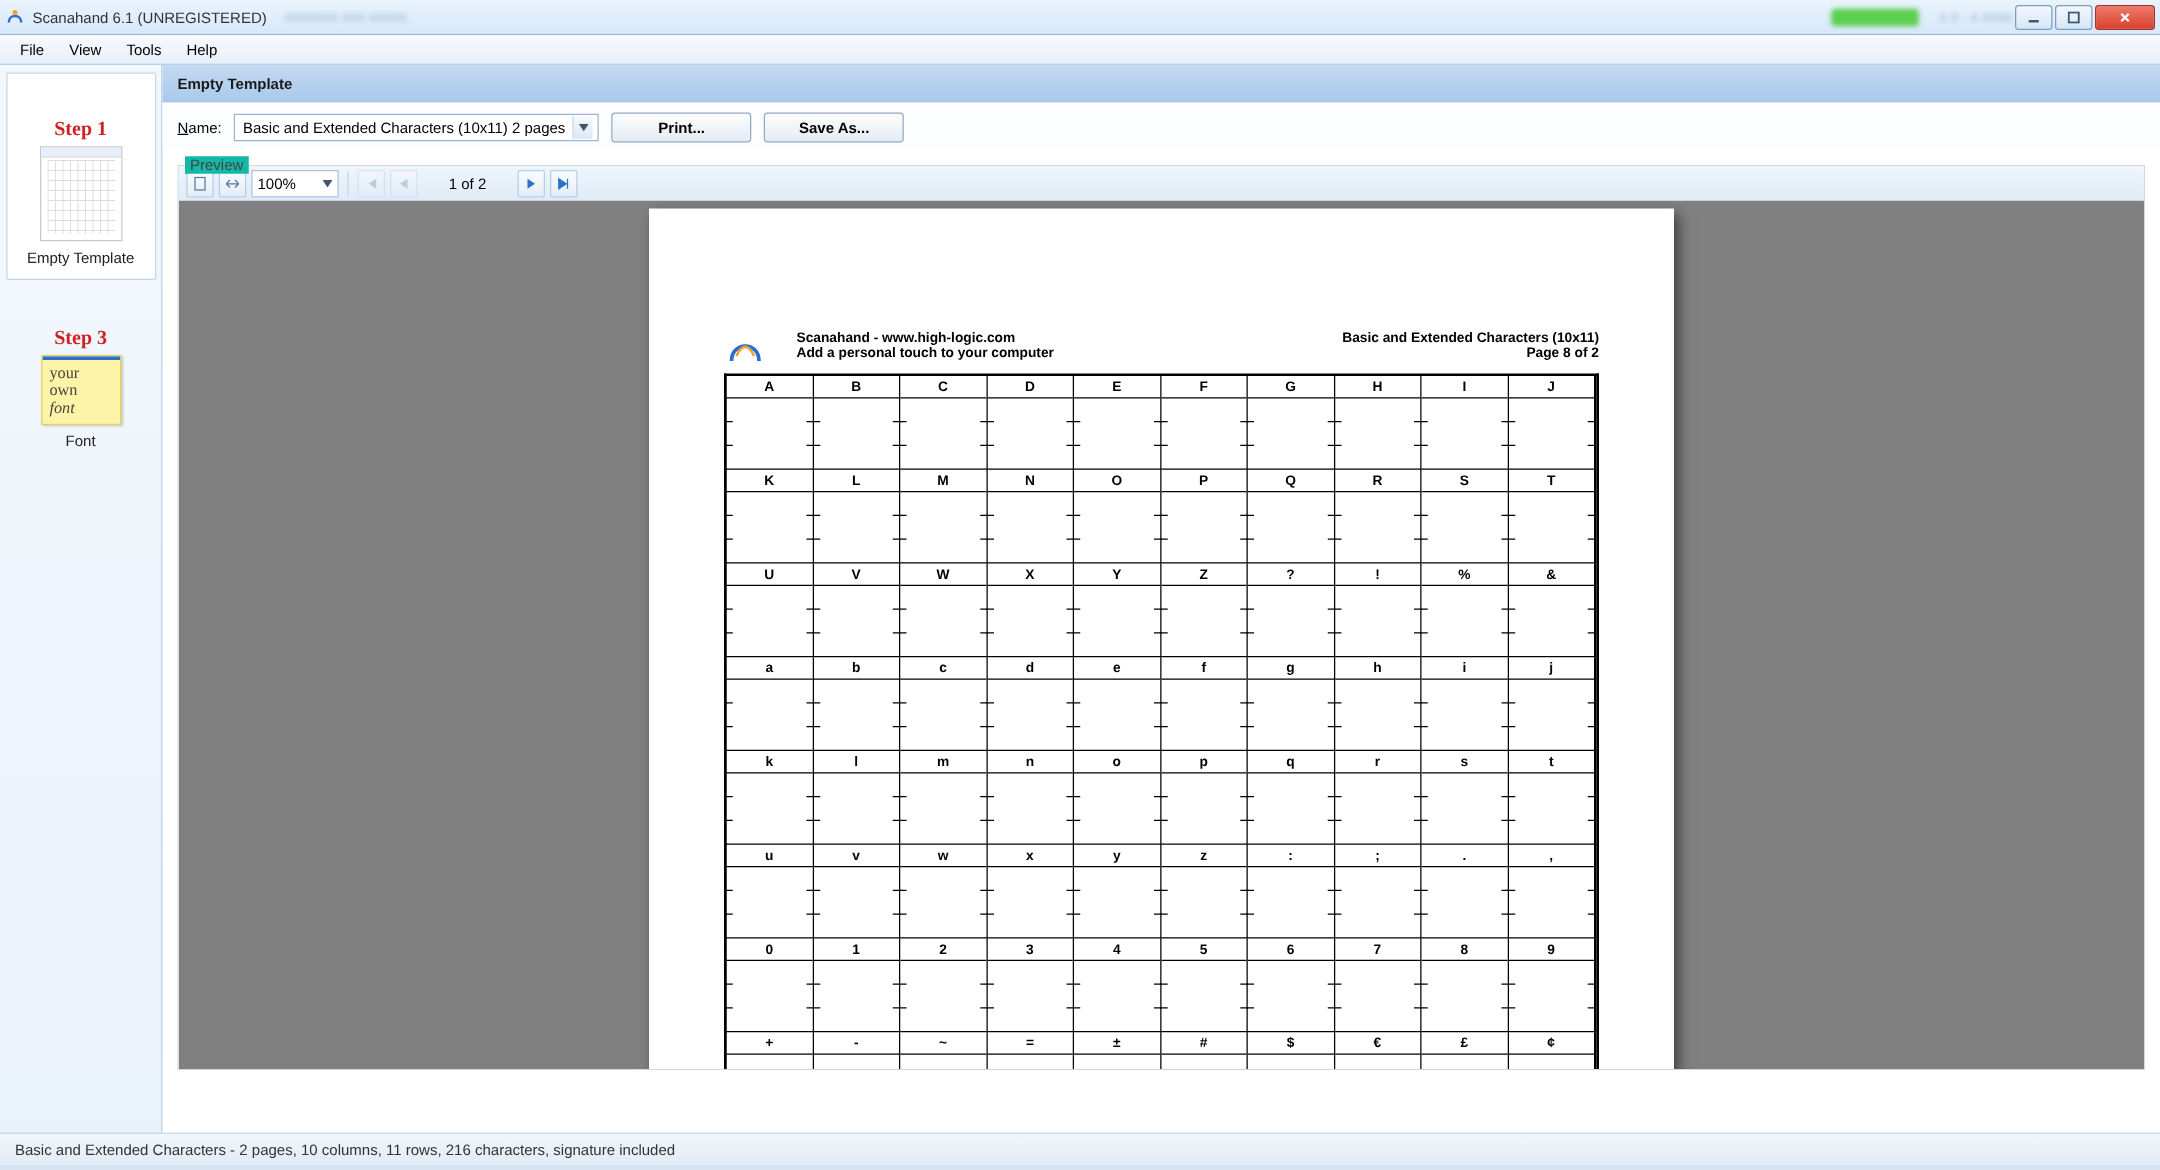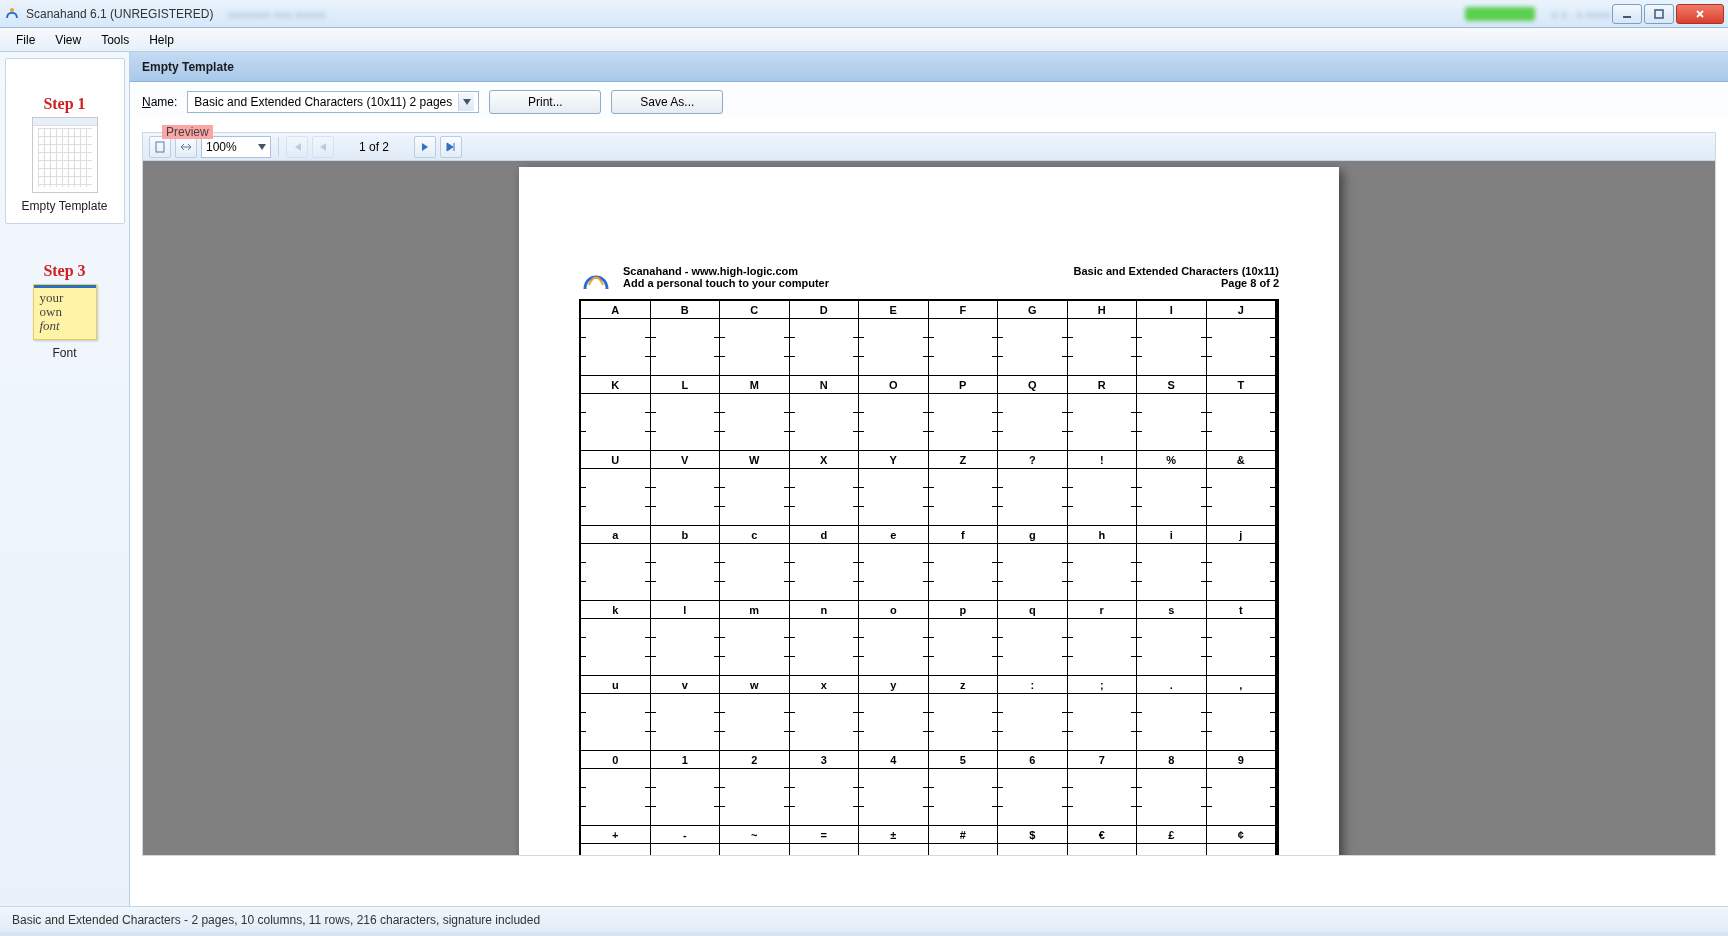--- a/index.html
+++ b/index.html
@@ -130,24 +130,25 @@
   position: relative;
 }
 .combo .combo-text { flex:1; overflow:hidden; white-space:nowrap; text-overflow:ellipsis; font-size:12px;}
 .combo .combo-btn { width: 16px; height: 18px; background:linear-gradient(#f5f9fd,#dbe8f6);border-left:1px solid #c3d4e7;display:flex;align-items:center;justify-content:center;}
 .btn {
   height: 24px; min-width: 112px;
   background: linear-gradient(#fdfdfd,#e5ecf4);
   border: 1px solid #8fa9c6; border-radius: 3px;
   padding: 0 14px; cursor: default;
   font-size: 12px;
+  font-weight: bold;
 }
 
 .preview-wrap { margin: 0 12px 6px; }
-.preview-legend { font-size: 12px; color:#444; position:relative; top:7px; left:20px; background:#fca5a5; padding:0 4px;}
+.preview-legend { font-size: 12px; color:#444; position:relative; top:7px; left:6px; background:#14b8a6; padding:0 4px;}
 .preview-box { border:1px solid #cfd9e5; margin-top:0; }
 
 .prev-toolbar {
   height: 28px;
   background: linear-gradient(#eff5fb,#e0ebf7);
   border-bottom: 1px solid #c3d4e6;
   display:flex;align-items:center;gap:4px;padding:0 6px;
 }
 .pt-btn {
   width: 22px; height: 22px;
@@ -170,21 +171,21 @@
 }
 .page {
   width: 820px; min-height: 1060px;
   background:#fff;
   box-shadow: 4px 4px 10px rgba(0,0,0,.5);
   margin: 6px 0 30px;
   padding: 0;
 }
 .page-inner { padding: 98px 60px 40px; }
 .sheet-head { display:flex;align-items:flex-start;justify-content:space-between;margin-bottom:4px;}
-.sheet-head .left { display:flex;gap:10px;align-items:flex-start;justify-content:center;}
+.sheet-head .left { display:flex;gap:24px;align-items:flex-start;justify-content:center;}
 .sheet-head .logo {
   width:34px;height:30px;display:flex;align-items:center;justify-content:center;
 }
 .sheet-head .txt { font-family: Verdana, sans-serif; font-size:11px; font-weight:bold;}
 .sheet-head .txt .l1 {}
 .sheet-head .txt .l2 {}
 .sheet-head .right { text-align:right;font-family:Verdana,sans-serif;font-size:11px;font-weight:bold;}
 
 .char-grid { border:2px solid #000; border-bottom:none;}
 .gr-row { display:flex; }

